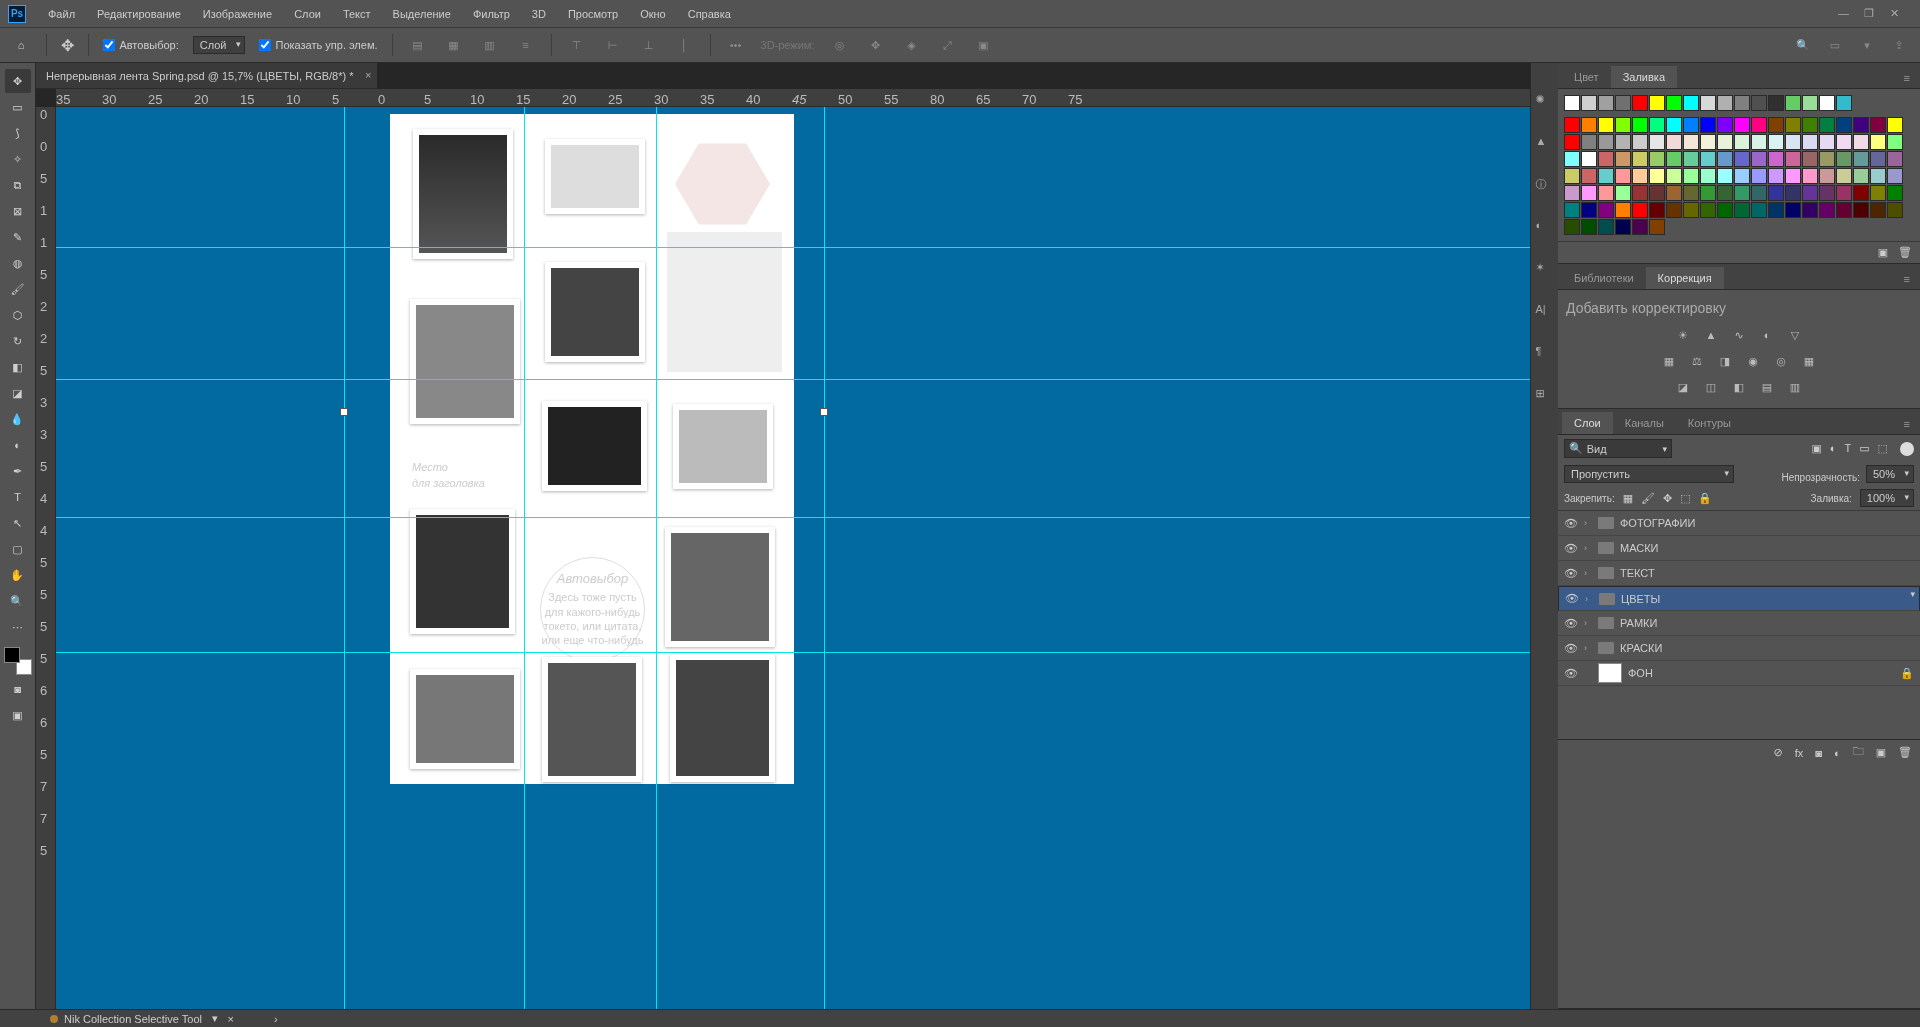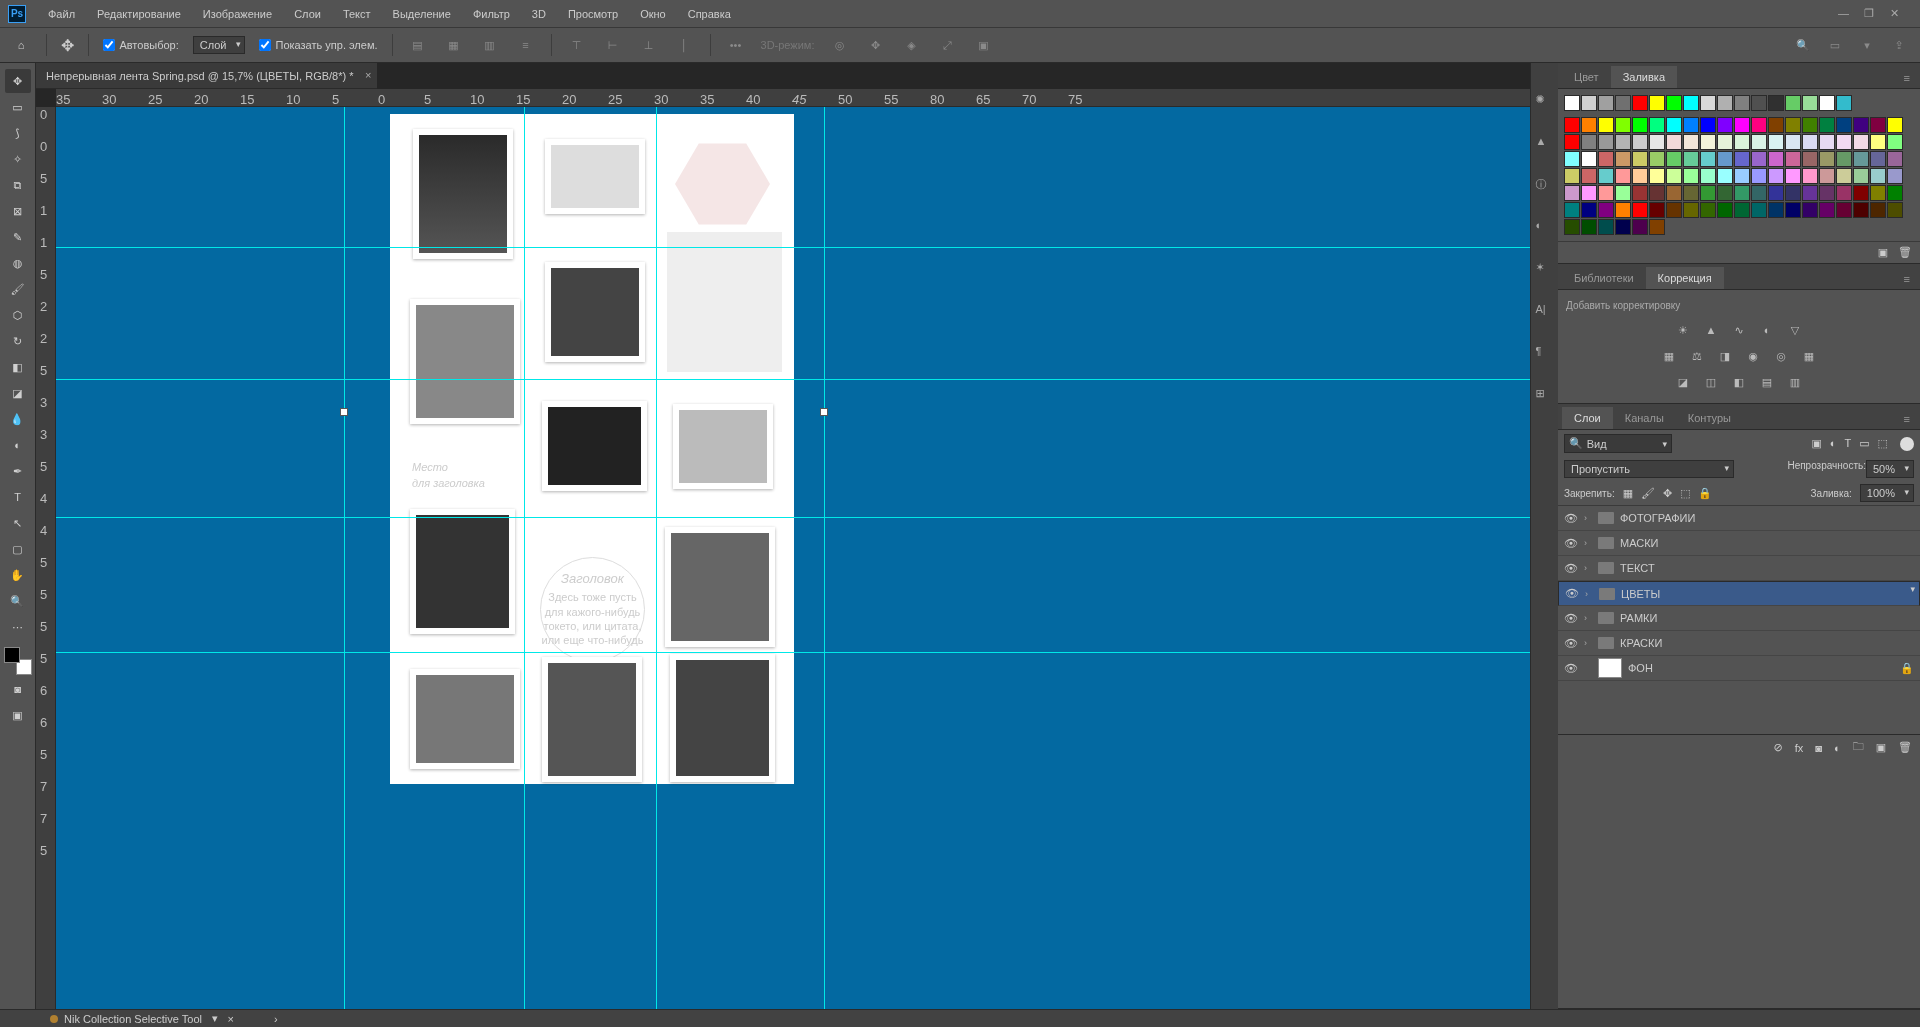--- a/index.html
+++ b/index.html
@@ -68,21 +68,21 @@
 .sw-ft{height:22px;display:flex;justify-content:flex-end;align-items:center;gap:10px;padding:0 8px;border-top:1px solid #3a3a3a}
 .adj-body{padding:8px}
 .adj-row{display:flex;gap:10px;justify-content:center;padding:4px 0}
 .adj-ico{width:18px;height:18px;color:#bbb;cursor:pointer;display:flex;align-items:center;justify-content:center}
 .layers-body{display:flex;flex-direction:column;height:330px}
 .ly-opts{display:flex;align-items:center;gap:6px;padding:4px 6px}
 .ly-search{flex:0 0 108px;background:#3a3a3a;border:1px solid #2a2a2a;padding:2px 4px;display:flex;align-items:center;gap:4px;position:relative}
 .ly-search::after{content:"▾";position:absolute;right:4px;font-size:9px}
 .ly-filter-icons{display:flex;gap:8px;margin-left:auto}
 .ly-toggle{width:14px;height:14px;border-radius:50%;background:#ddd;margin-left:6px}
-.ly-row2{display:flex;align-items:flex-start;gap:0;padding:3px 6px}
+.ly-row2{display:flex;align-items:flex-end;gap:6px;padding:3px 6px}
 .ly-blend{flex:0 0 170px}
 .ly-lock{display:flex;align-items:center;gap:8px;padding:3px 6px;border-bottom:1px solid #3a3a3a}
 .layer-list{flex:1;overflow:auto}
 .layer{display:flex;align-items:center;height:25px;padding:0 6px;gap:6px;border-bottom:1px solid #454545;cursor:pointer}
 .layer.sel{background:#3a5a8a}
 .eye{width:14px;text-align:center;color:#ccc}
 .chev{width:8px;font-size:9px;color:#aaa}
 .folder{width:16px;height:12px;background:#7a7a7a;border-radius:1px}
 .thumb{width:24px;height:20px;background:#fff;border:1px solid #888}
 .ly-ft{height:26px;display:flex;justify-content:flex-end;align-items:center;gap:12px;padding:0 8px;border-top:1px solid #2a2a2a}
@@ -248,21 +248,21 @@
       <div class="photo ph2"></div>
       <div class="ph3" style="position:absolute"></div>
       <div class="photo ph4"></div>
       <div class="ph5" style="position:absolute"></div>
       <div class="photo ph6"></div>
       <div class="photo ph7"></div>
       <div class="photo ph8"></div>
       <div class="mesto"><span>Место</span><br><span>для заголовка</span></div>
       <div class="photo ph9"></div>
       <div class="circ">
-        <div class="h">Заголовок</div>
+        <div class="h">Автовыбор</div>
         <div class="p"><span>Здесь тоже пусть</span><br><span>для кажого-нибудь</span><br><span>токето, или цитата,</span><br><span>или еще что-нибудь</span></div>
       </div>
       <div class="photo ph10"></div>
       <div class="photo ph11"></div>
       <div class="photo ph12"></div>
       <div class="photo ph13"></div>
     </div>
 
     <div class="guide-v" style="left:288px"></div>
     <div class="guide-v" style="left:468px"></div>
@@ -450,21 +450,21 @@
     </div>
   </div>
 
   <div class="panel">
     <div class="p-tabs">
       <div class="p-tab">Библиотеки</div>
       <div class="p-tab active">Коррекция</div>
       <div class="p-menu">≡</div>
     </div>
     <div class="adj-body">
-      <div style="font-size:10px;color:#aaa;padding:2px 0 6px">Добавить корректировку</div>
+      <div style="font-size:14px;color:#aaa;padding:2px 0 6px">Добавить корректировку</div>
       <div class="adj-row">
         <div class="adj-ico">☀</div>
         <div class="adj-ico">▲</div>
         <div class="adj-ico">∿</div>
         <div class="adj-ico">◐</div>
         <div class="adj-ico">▽</div>
       </div>
       <div class="adj-row">
         <div class="adj-ico">▦</div>
         <div class="adj-ico">⚖</div>

